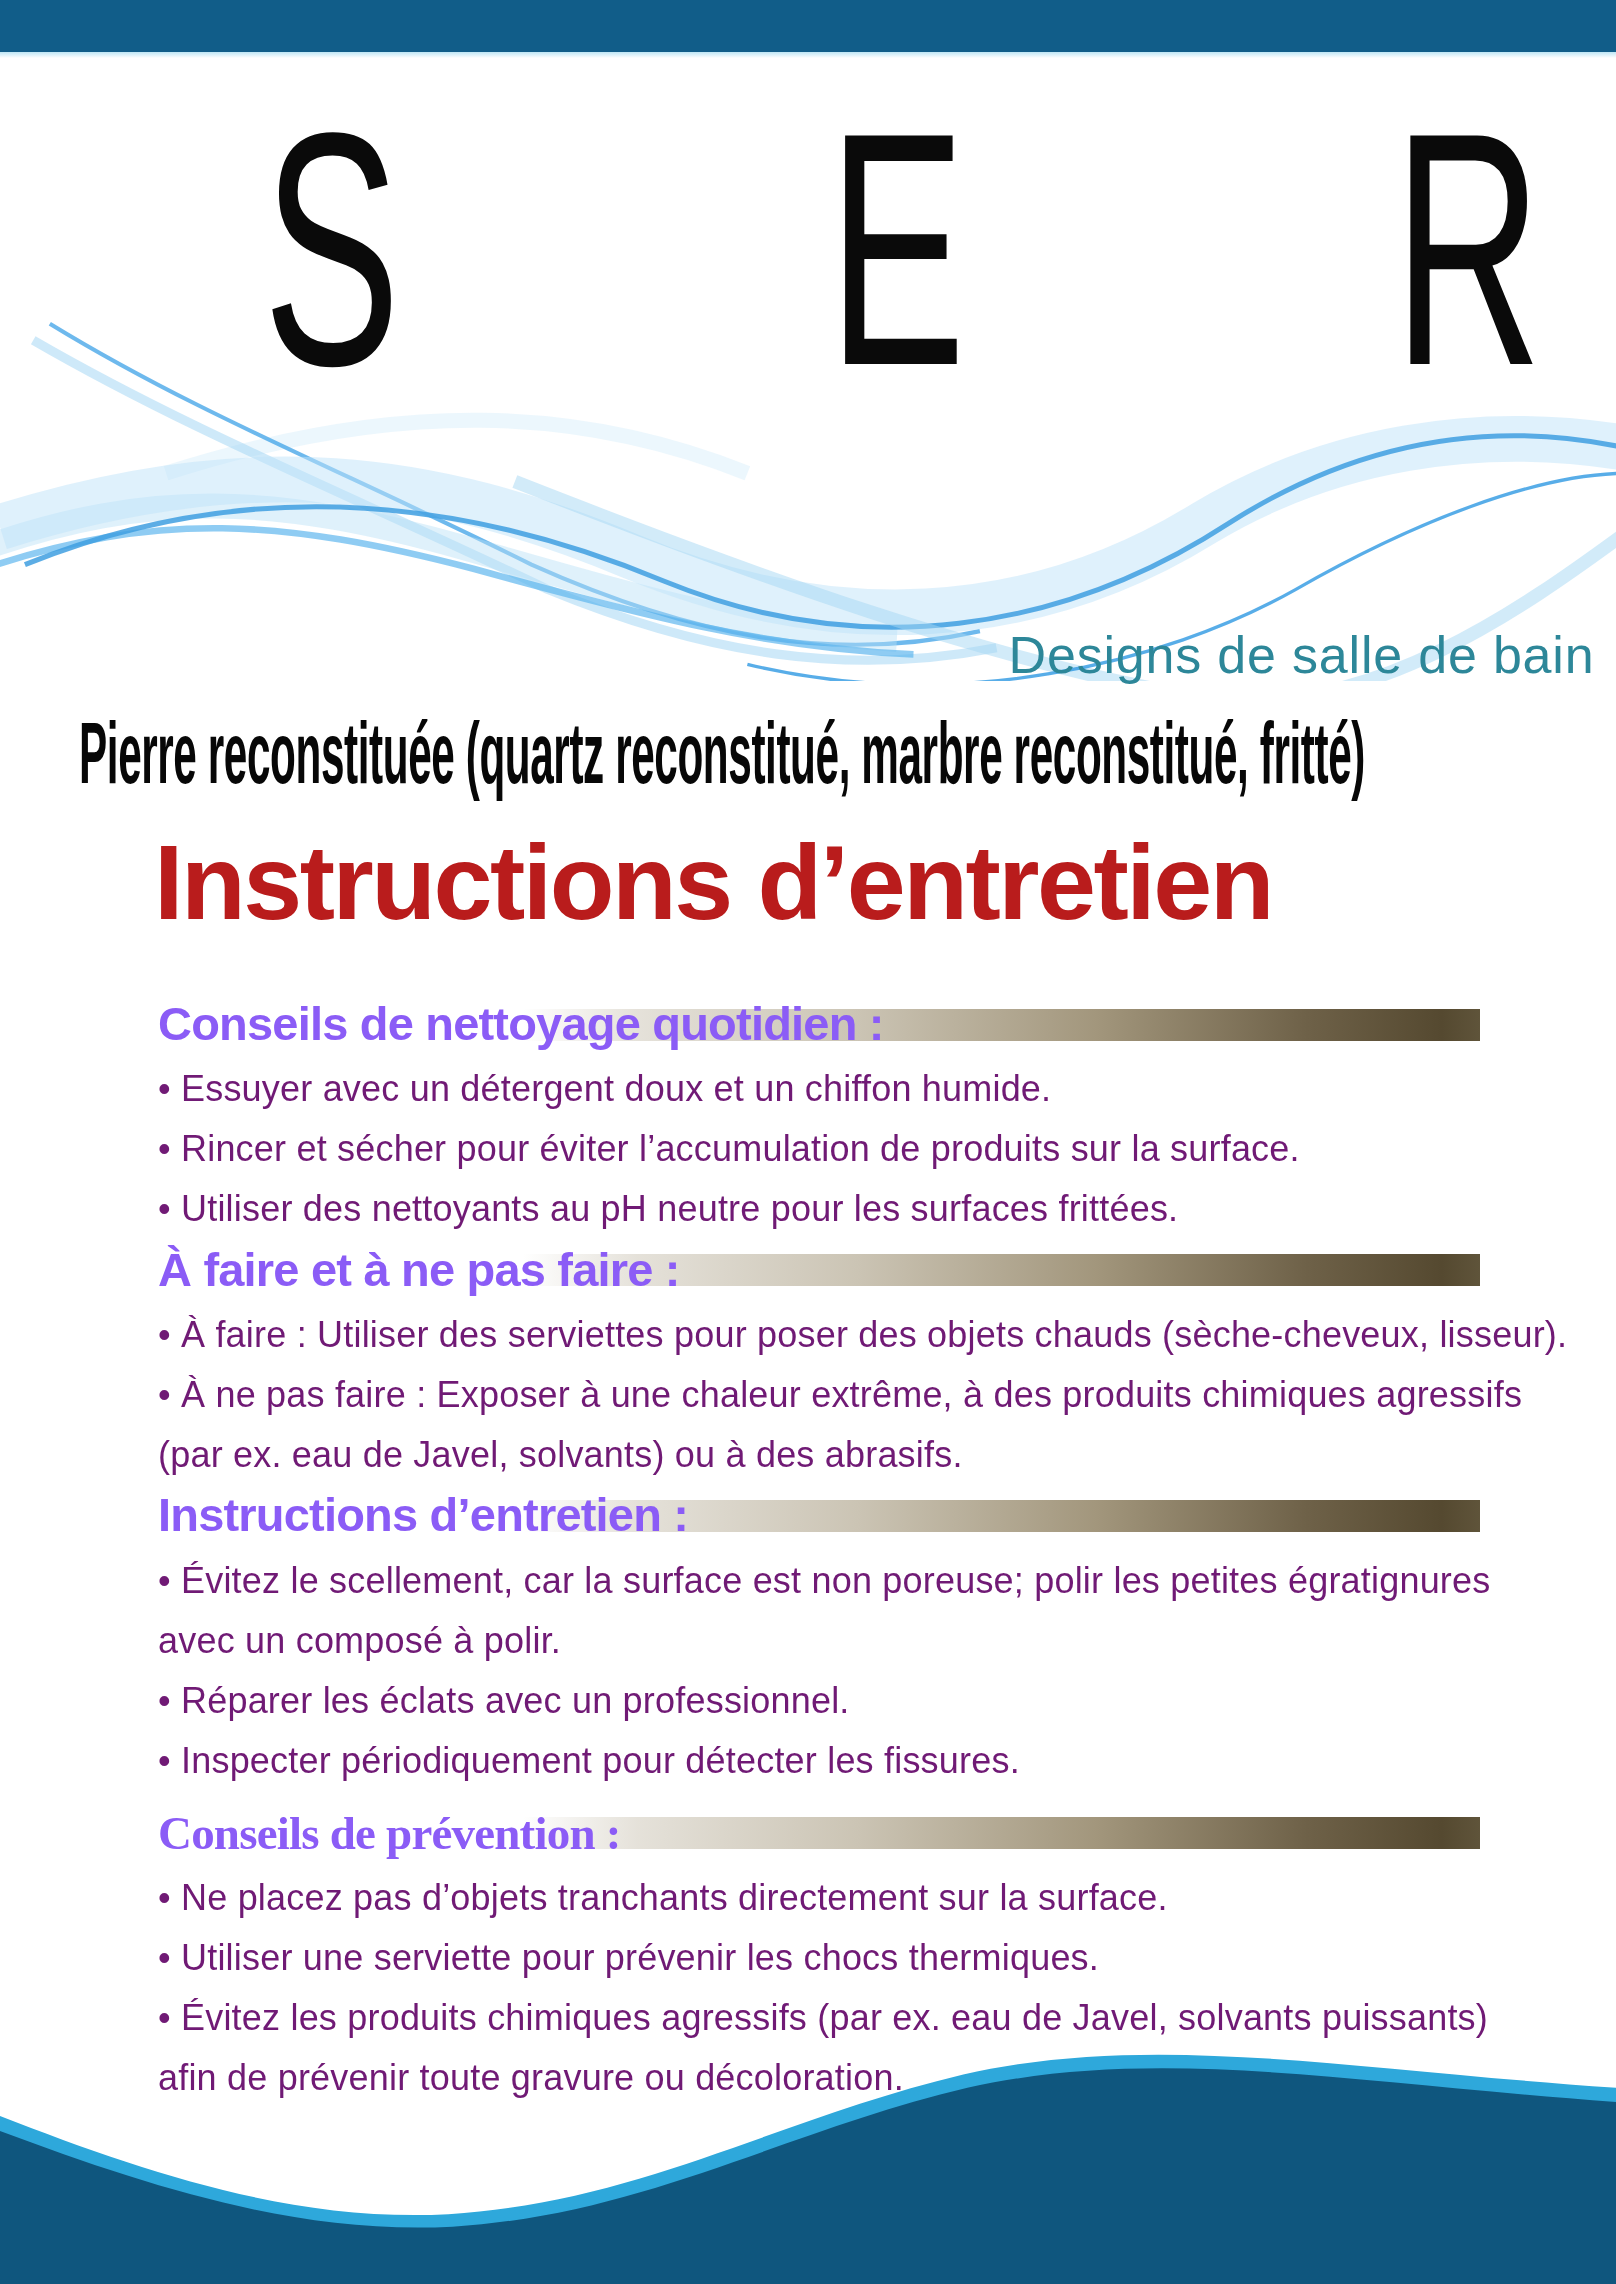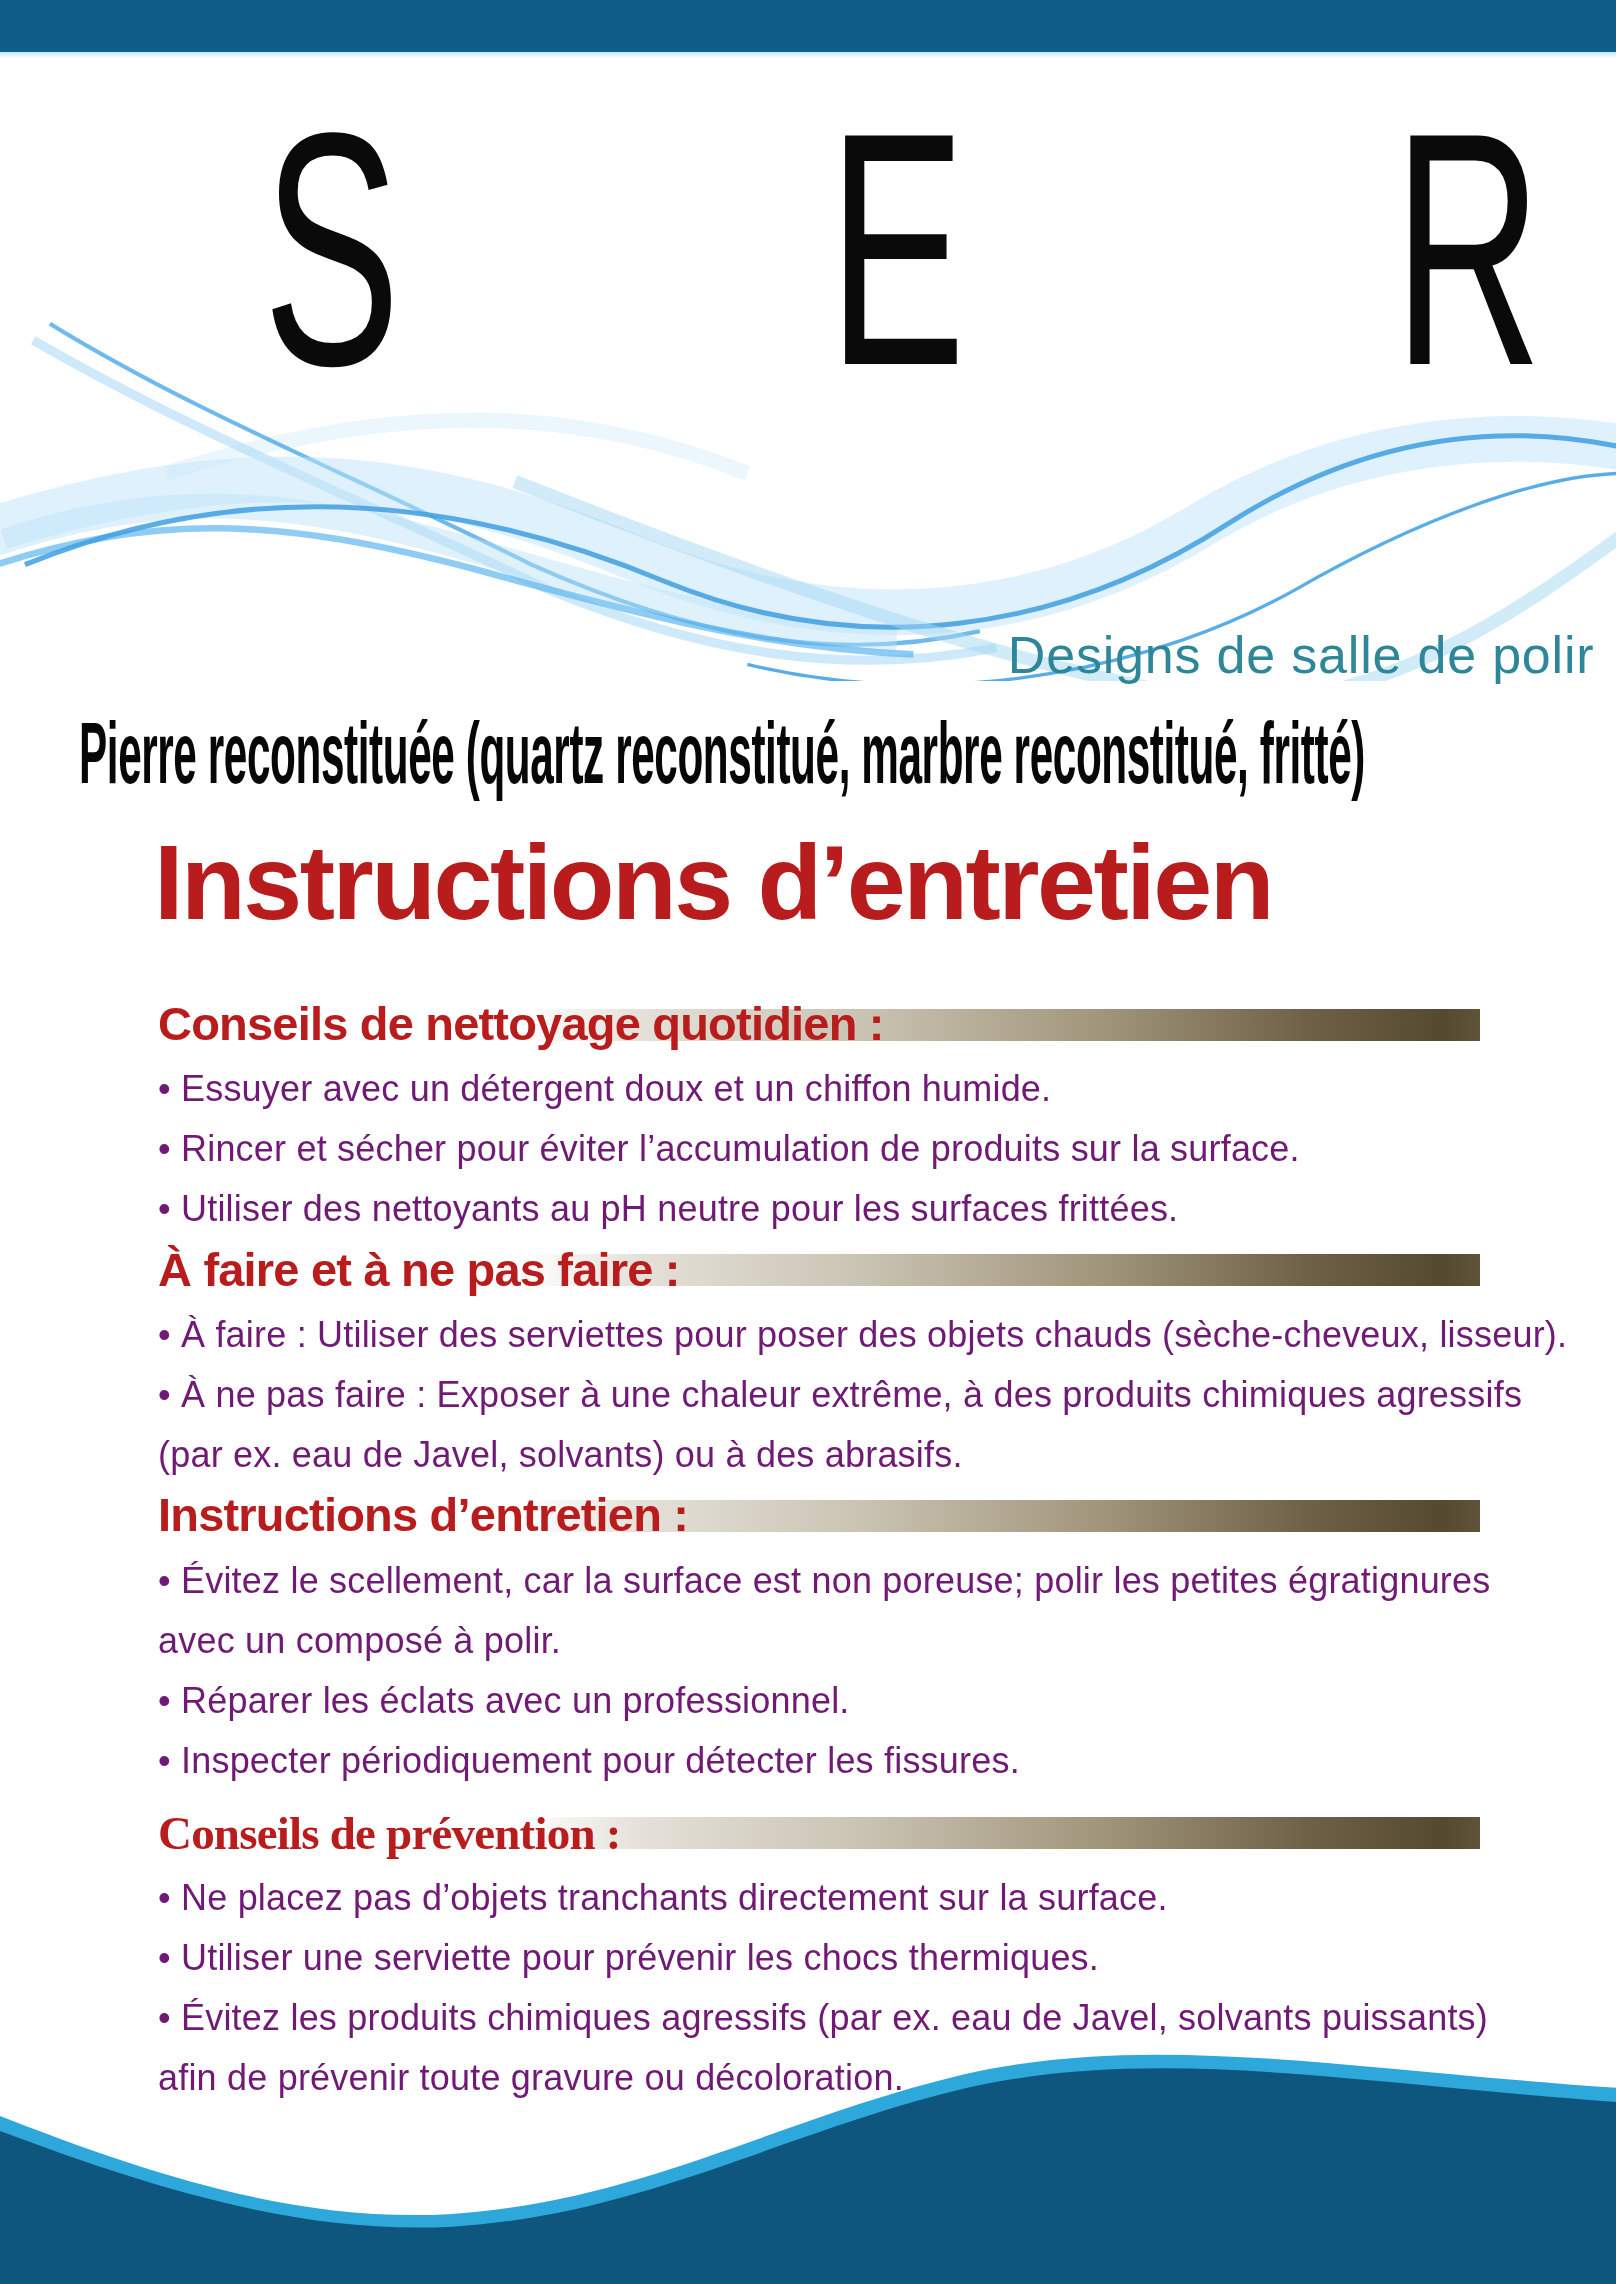--- a/index.html
+++ b/index.html
@@ -53,21 +53,21 @@
     font-size:106px;font-weight:700;letter-spacing:-2.5px;
     color:#b91c1c;white-space:nowrap;line-height:1.1;
   }
   
   .sections{
     position:absolute;left:158px;top:997px;width:1342px;
   }
   .sec-head{
     position:relative;margin:3.3px 0 8.3px 0;
     font-size:47px;font-weight:700;letter-spacing:-0.8px;
-    color:#b91c1c;line-height:1.15;white-space:nowrap;
+    color:#8b5cf6;line-height:1.15;white-space:nowrap;
   }
   .sec-head.first{margin-top:0;}
   .sec-head.spaced{margin-top:15px;font-family:Liberation Serif, serif;}
   .sec-head .bar{
     position:absolute;left:365px;right:20px;top:11.6px;height:32px;z-index:0;
     background:linear-gradient(90deg,
       rgba(203,196,180,0) 0%,
       rgba(203,196,180,0.5) 12%,
       #cbc4b4 35%,
       #a2967c 60%,
@@ -100,21 +100,21 @@
     <path d="M 40 170 C 230 280, 430 360, 660 470 C 850 548, 1020 575, 1200 540" fill="none" stroke="#9ed3f3" stroke-width="11" opacity="0.5"></path>
     <path d="M 60 150 C 240 260, 420 330, 640 440 C 830 525, 1000 560, 1180 520" fill="none" stroke="#4aa8e8" stroke-width="5" opacity="0.8"></path>
     <path d="M -20 420 C 180 350, 330 355, 560 420 C 760 477, 900 520, 1080 530" fill="none" stroke="#b9e0f7" stroke-width="30" opacity="0.45"></path>
     <path d="M -20 445 C 190 375, 340 385, 570 445 C 770 500, 920 540, 1100 548" fill="none" stroke="#5fb6ee" stroke-width="8" opacity="0.7"></path>
     <path d="M 0 395 C 300 300, 520 330, 760 430 C 1000 530, 1240 520, 1450 390 C 1600 300, 1780 270, 1960 300" fill="none" stroke="#bfe4f9" stroke-width="55" opacity="0.5"></path>
     <path d="M 30 440 C 300 330, 560 360, 800 460 C 1040 558, 1280 520, 1480 390 C 1640 288, 1800 265, 1960 300" fill="none" stroke="#3f9fe0" stroke-width="6" opacity="0.85"></path>
     <path d="M 620 340 C 900 450, 1200 560, 1450 600 C 1650 630, 1850 480, 1960 400" fill="none" stroke="#a5d7f4" stroke-width="16" opacity="0.5"></path>
     <path d="M 900 560 C 1150 620, 1400 560, 1560 470 C 1700 390, 1850 330, 1960 330" fill="none" stroke="#2e98e2" stroke-width="4" opacity="0.8"></path>
   </svg>
 
-  <div class="tagline">Designs de salle de polir</div>
+  <div class="tagline">Designs de salle de bain</div>
 
   <div class="headline">Pierre reconstituée (quartz reconstitué, marbre reconstitué, fritté)</div>
 
   <h1 class="main-title">Instructions d’entretien</h1>
 
   <div class="sections">
 
     <section>
       <h2 class="sec-head first">
         <span class="bar"></span>

